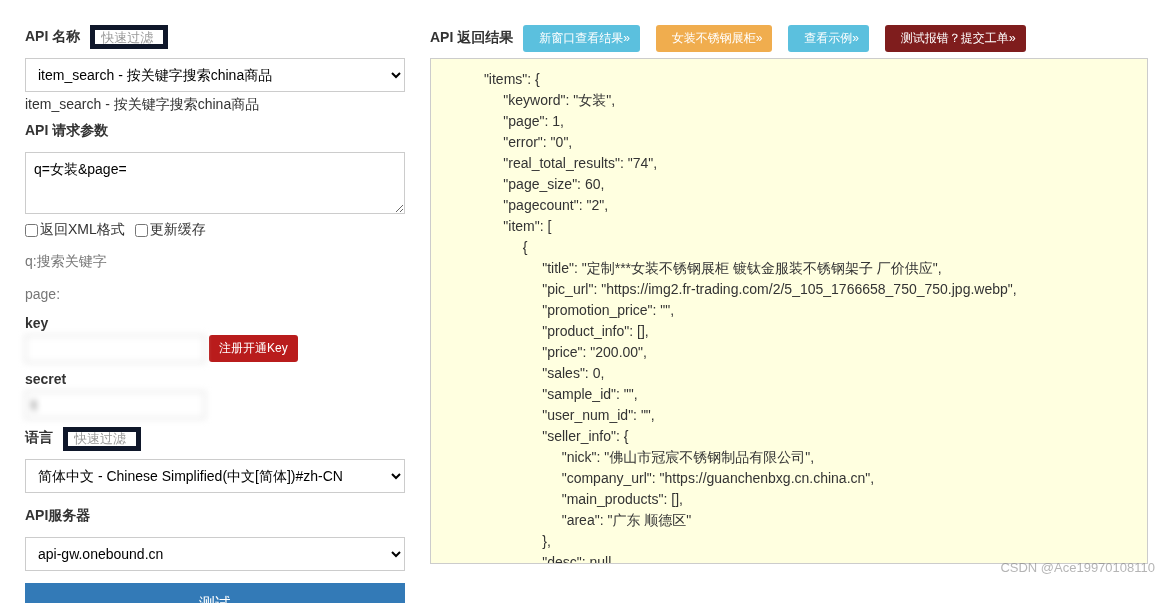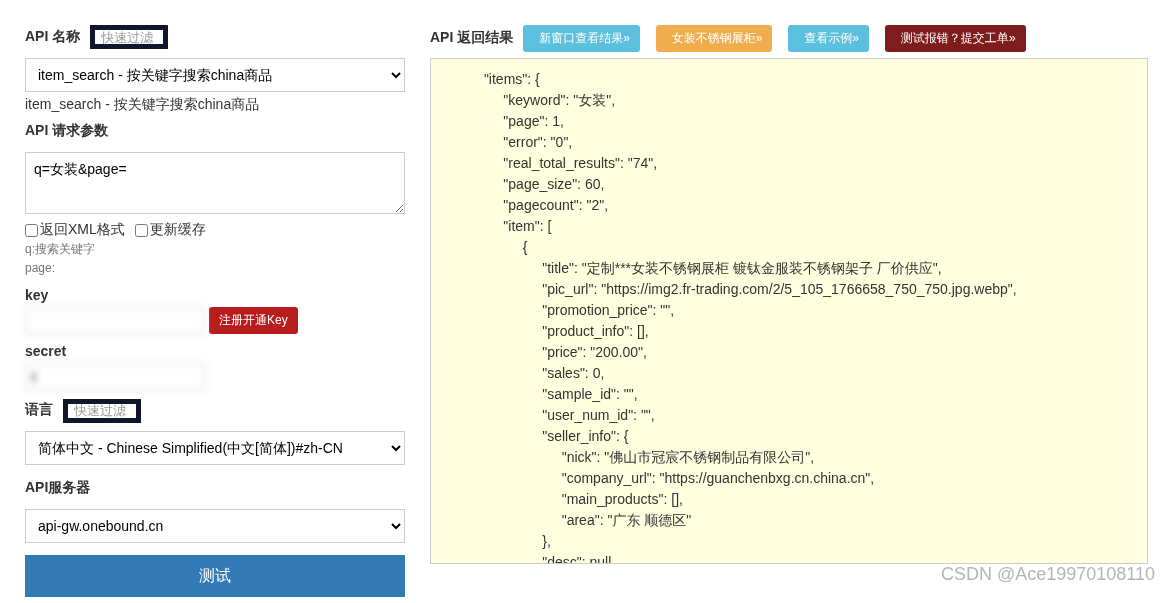--- a/index.html
+++ b/index.html
@@ -10,35 +10,35 @@
     .form-row { margin-bottom: 8px; }
     label.lbl { font-weight: bold; display: inline-block; margin-bottom: 4px; }
     .inline-input { display: inline-block; vertical-align: middle; margin-left: 6px; }
     input.filter { width: 78px; height: 24px; border: 5px solid #0f172a; padding: 2px 6px; font-size: 13px; color: #999; }
     select.full { width: 100%; height: 34px; border: 1px solid #ccc; background: #fff; padding: 4px 8px; font-size: 14px; }
     .sub-text { color: #333; margin-top: 4px; font-size: 14px; }
     textarea.params { width: 100%; height: 62px; border: 1px solid #ccc; padding: 8px 8px; font-size: 14px; resize: both; font-family: inherit; }
     .chk-row { margin-top: 4px; }
     .chk-row label { font-weight: normal; margin-right: 6px; font-size: 14px; }
     .chk-row input { vertical-align: middle; margin-right: 2px; }
-    .hint { color: #777; font-size: 12px; line-height: 1.5; margin-top: 1px; }
+    .hint { color: #777; font-size: 14px; line-height: 1.5; margin-top: 12px; }
     .key-row { display: flex; gap: 4px; align-items: center; }
     input.small { width: 180px; height: 28px; border: 1px solid #ccc; padding: 2px 6px; font-size: 14px; }
     .blurred { filter: blur(3px); }
     .btn { display: inline-block; border: none; cursor: pointer; font-size: 12px; padding: 5px 10px; border-radius: 3px; color: #fff; white-space: nowrap; }
     .btn-green { background: #b91c1c; }
     .btn-info { background: #5bc0de; }
     .btn-warn { background: #f0ad4e; }
     .btn-red { background: #7f1d1d; font-family: Liberation Mono, monospace; }
     .btn-primary { background: #337ab7; width: 100%; height: 42px; font-size: 16px; border-radius: 0; }
     .result-head { margin-bottom: 6px; }
     .result-head .title { font-weight: bold; margin-right: 6px; }
     .result-head .btn { margin-right: 12px; padding-left: 16px; }
     .result-box { background: #ffffe0; border: 1px solid #ccc; height: 506px; overflow: auto; padding: 10px 14px; font-family: "Helvetica Neue", Arial, sans-serif; font-size: 14px; color: #333; line-height: 1.5; white-space: pre; position: relative; }
-    .watermark { position: absolute; right: 18px; bottom: 18px; color: rgba(120,120,120,0.55); font-size: 18px; pointer-events: none; }
+    .watermark { position: absolute; right: 18px; bottom: 28px; color: rgba(120,120,120,0.55); font-size: 13px; pointer-events: none; }
     ::placeholder { color: #999; }
   </style>
 </head>
 <body>
 
 <div class="container">
   <div class="left">
 
     <div class="form-row">
       <label class="lbl">API 名称</label>

